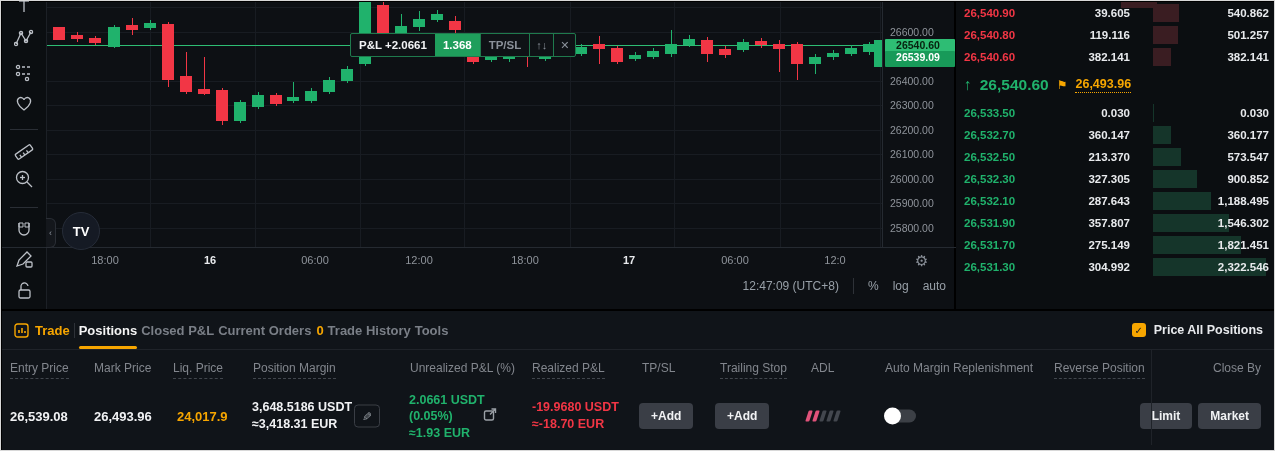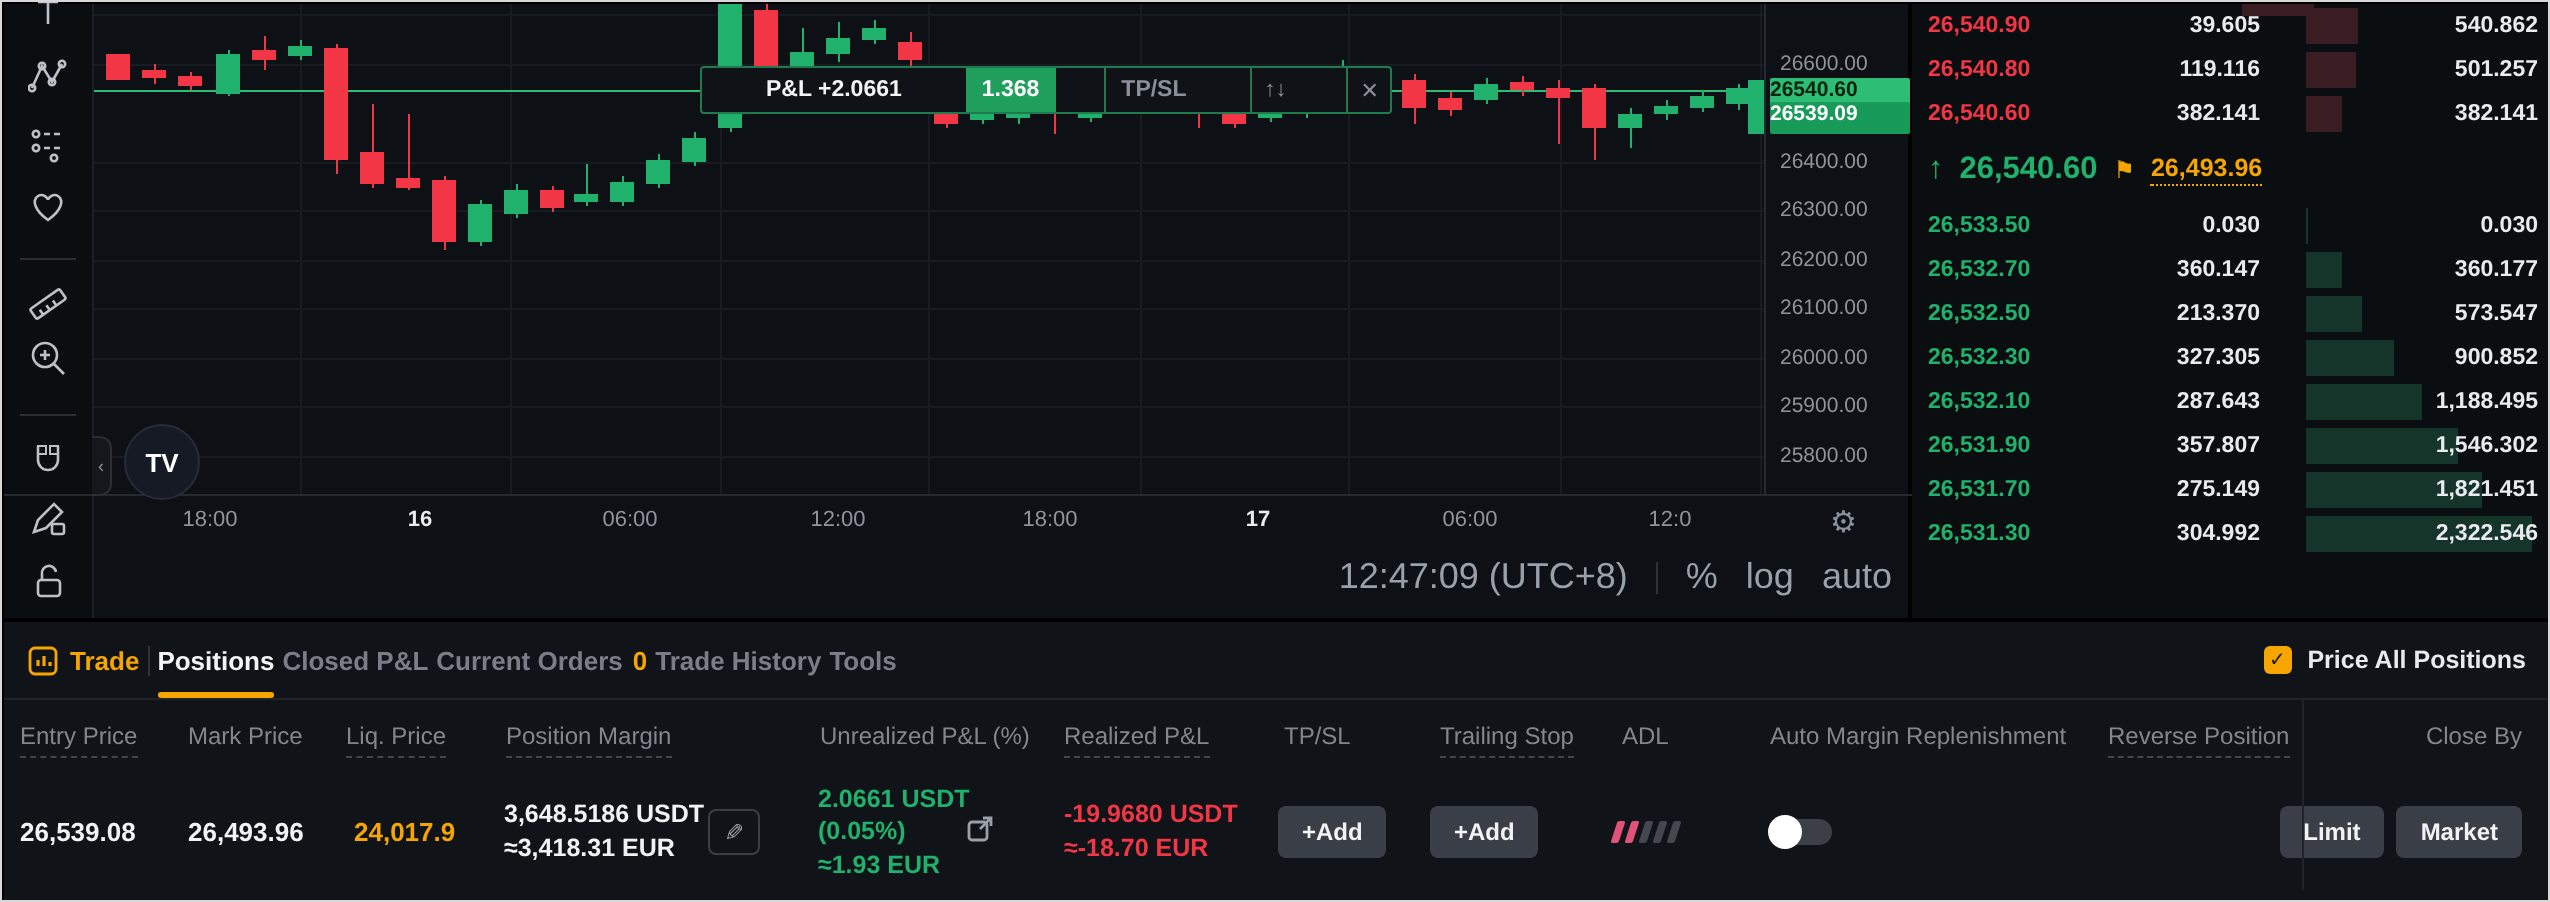--- a/index.html
+++ b/index.html
@@ -17,37 +17,37 @@
   
   .canvas { position:absolute; left:45px; top:0; width:835px; height:245px; overflow:hidden; }
   .gridh { position:absolute; left:0; width:100%; height:1px; background:#181c22; }
   .gridv { position:absolute; top:0; width:1px; height:100%; background:#181c22; }
   .entry-line { position:absolute; left:0; width:100%; height:1px; background:#2ebd74; z-index:2; }
   .candle-body { position:absolute; width:12px; z-index:3; }
   .candle-wick { position:absolute; width:1px; z-index:3; }
   .cg { background:#20b26c; } .cr { background:#f23645; }
   
   .pnl-tooltip { position:absolute; left:303px; top:31px; height:24px; display:flex; z-index:5; border:1px solid #1f7a4d; background:#0f1216; border-radius:2px; align-items:stretch; font-size:11.5px; font-weight:bold; }
-  .pnl-tooltip .seg { display:flex; align-items:center; padding:0 8px;margin-left:24px; }
+  .pnl-tooltip .seg { display:flex; align-items:center; padding:0 8px; }
   .pnl-lbl { color:#f2f3f5; }
   .pnl-qty { background:#1f9e5c; color:#fff; }
   .pnl-tpsl { color:#8a9099; border-left:1px solid #1f7a4d; }
   .pnl-ico { color:#8a9099; border-left:1px solid #1f7a4d; padding:0 6px !important; font-size:11px; }
   
   .price-axis { position:absolute; left:880px; top:0; width:74px; height:245px; border-left:1px solid #252a31; }
   .pa-label { position:absolute; left:7px; font-size:10.5px; color:#8f949b; }
-  .badge { position:absolute; left:2px; width:70px; height:16px; font-size:10.5px; font-weight:bold; text-align:left; padding-right:4px; line-height:12px; border-radius:1px; z-index:4; }
+  .badge { position:absolute; left:2px; width:70px; height:16px; font-size:10.5px; font-weight:bold; text-align:center; padding-right:4px; line-height:12px; border-radius:1px; z-index:4; }
   .badge1 { background:#2ebd74; color:#07220f; }
   .badge2 { background:#189a59; color:#fff; }
   
   .time-axis { position:absolute; left:0; top:245px; width:954px; height:26px; border-top:1px solid #252a31; }
   .ta-label { position:absolute; top:6px; transform:translateX(-50%); font-size:11px; color:#8f949b; }
   .ta-label.bold { color:#e8eaed; font-weight:bold; }
   .gear { position:absolute; left:913px; top:250px; font-size:15px; color:#8a9099; cursor:pointer; }
-  .clock-row { position:absolute; right:8px; top:276px; display:flex; align-items:center; gap:14px; font-size:18px; color:#98a0a8; }
+  .clock-row { position:absolute; right:8px; top:276px; display:flex; align-items:center; gap:14px; font-size:12px; color:#98a0a8; }
   .clock-divider { width:1px; height:16px; background:#2e3238; }
   .scale-btn { cursor:pointer; }
   .tv-logo { position:absolute; left:60px; top:210px; width:38px; height:38px; border-radius:50%; background:#151a24; border:1px solid #262c38; color:#fff; font-weight:bold; font-size:13px; display:flex; align-items:center; justify-content:center; }
   .collapse-handle { position:absolute; left:44px; top:216px; width:10px; height:30px; background:#14171c; border:1px solid #2a2e35; border-left:none; border-radius:0 6px 6px 0; color:#9097a0; font-size:9px; display:flex; align-items:center; justify-content:center; cursor:pointer; z-index:6; }
 
   
   .orderbook { position:relative; flex:1; background:#0b0e11; font-size:11.5px; font-weight:600; overflow:hidden; }
   .ob-row { position:relative; height:22px; line-height:22px; cursor:pointer; }
   .ob-price { position:absolute; left:8px; }
   .ob-qty { position:absolute; right:145px; color:#e8eaed; }

